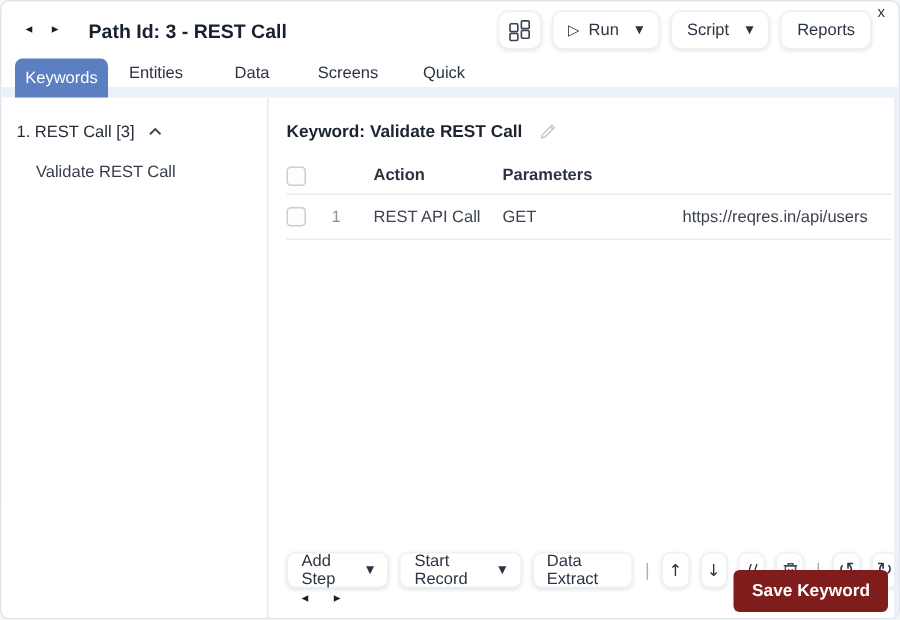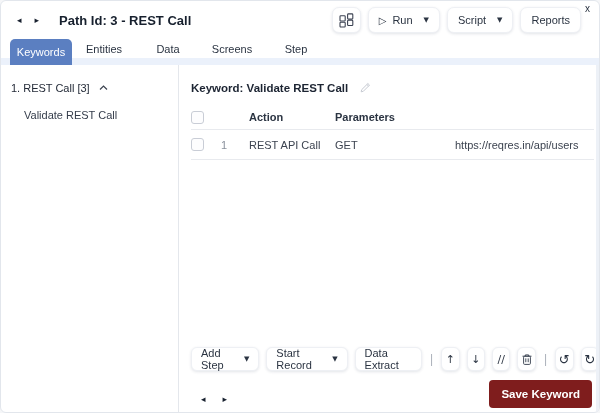--- a/index.html
+++ b/index.html
@@ -46,21 +46,21 @@
   .pencil { cursor:pointer; display:flex; }
   
   .table { margin-top:11px; margin-right:5px; }
   .trow { display:grid; grid-template-columns:30px 28px 86px 120px 1fr; align-items:center; border-bottom:1px solid #e8eaee; }
   .trow.head { height:24px; font-size:11px; font-weight:bold; color:#2b3442; }
   .trow.data { height:29px; font-size:11px; color:#3c4350; }
   .cb { width:13px; height:13px; border:1px solid #c9cdd6; border-radius:3px; background:#fdfdfe; cursor:pointer; box-sizing:border-box; }
   .num { color:#8a919c; }
   .url { color:#3c4350; }
   
-  .toolbar { position:absolute; left:12px; bottom:43px; display:flex; align-items:center; gap:7px; }
+  .toolbar { position:absolute; left:12px; bottom:22px; display:flex; align-items:center; gap:7px; }
   .tbtn {
     background:#fff; border:1px solid #eef0f4; border-radius:6px; height:24px;
     display:flex; align-items:center; padding:0 9px; font-size:11px; color:#2b3442;
     box-shadow:0 1px 3px rgba(25,39,70,.12); cursor:pointer; box-sizing:border-box; gap:6px;
   }
   .tbtn.sq { width:23px; padding:0; justify-content:center; font-size:11px; }
   .tbtn .glyph { font-family:"DejaVu Sans",sans-serif; line-height:1; }
   .sep { color:#aab0ba; font-size:12px; margin:0 1px; }
   .footer-left { position:absolute; left:22px; bottom:10px; display:flex; gap:17px; }
   .pg-arrow { font-size:9px; color:#17202e; cursor:pointer; font-family:"DejaVu Sans",sans-serif; }
@@ -106,21 +106,21 @@
       </div>
     </div>
     <span class="close-x">x</span>
   </div>
 
   <div class="tabbar">
     <div class="tab active">Keywords</div>
     <div class="tab">Entities</div>
     <div class="tab">Data</div>
     <div class="tab">Screens</div>
-    <div class="tab">Step</div>
+    <div class="tab">Quick</div>
   </div>
 
   <div class="body">
 
     <div class="sidebar">
       <div class="group-row">
         <span class="group-label">1. REST Call [3]</span>
         <span style="display:flex;">
           <svg width="9" height="6" viewBox="0 0 9 6" fill="none" stroke="#3c4350" stroke-width="1.2">
             <path d="M1 4.5 L4.5 1 L8 4.5"></path>

